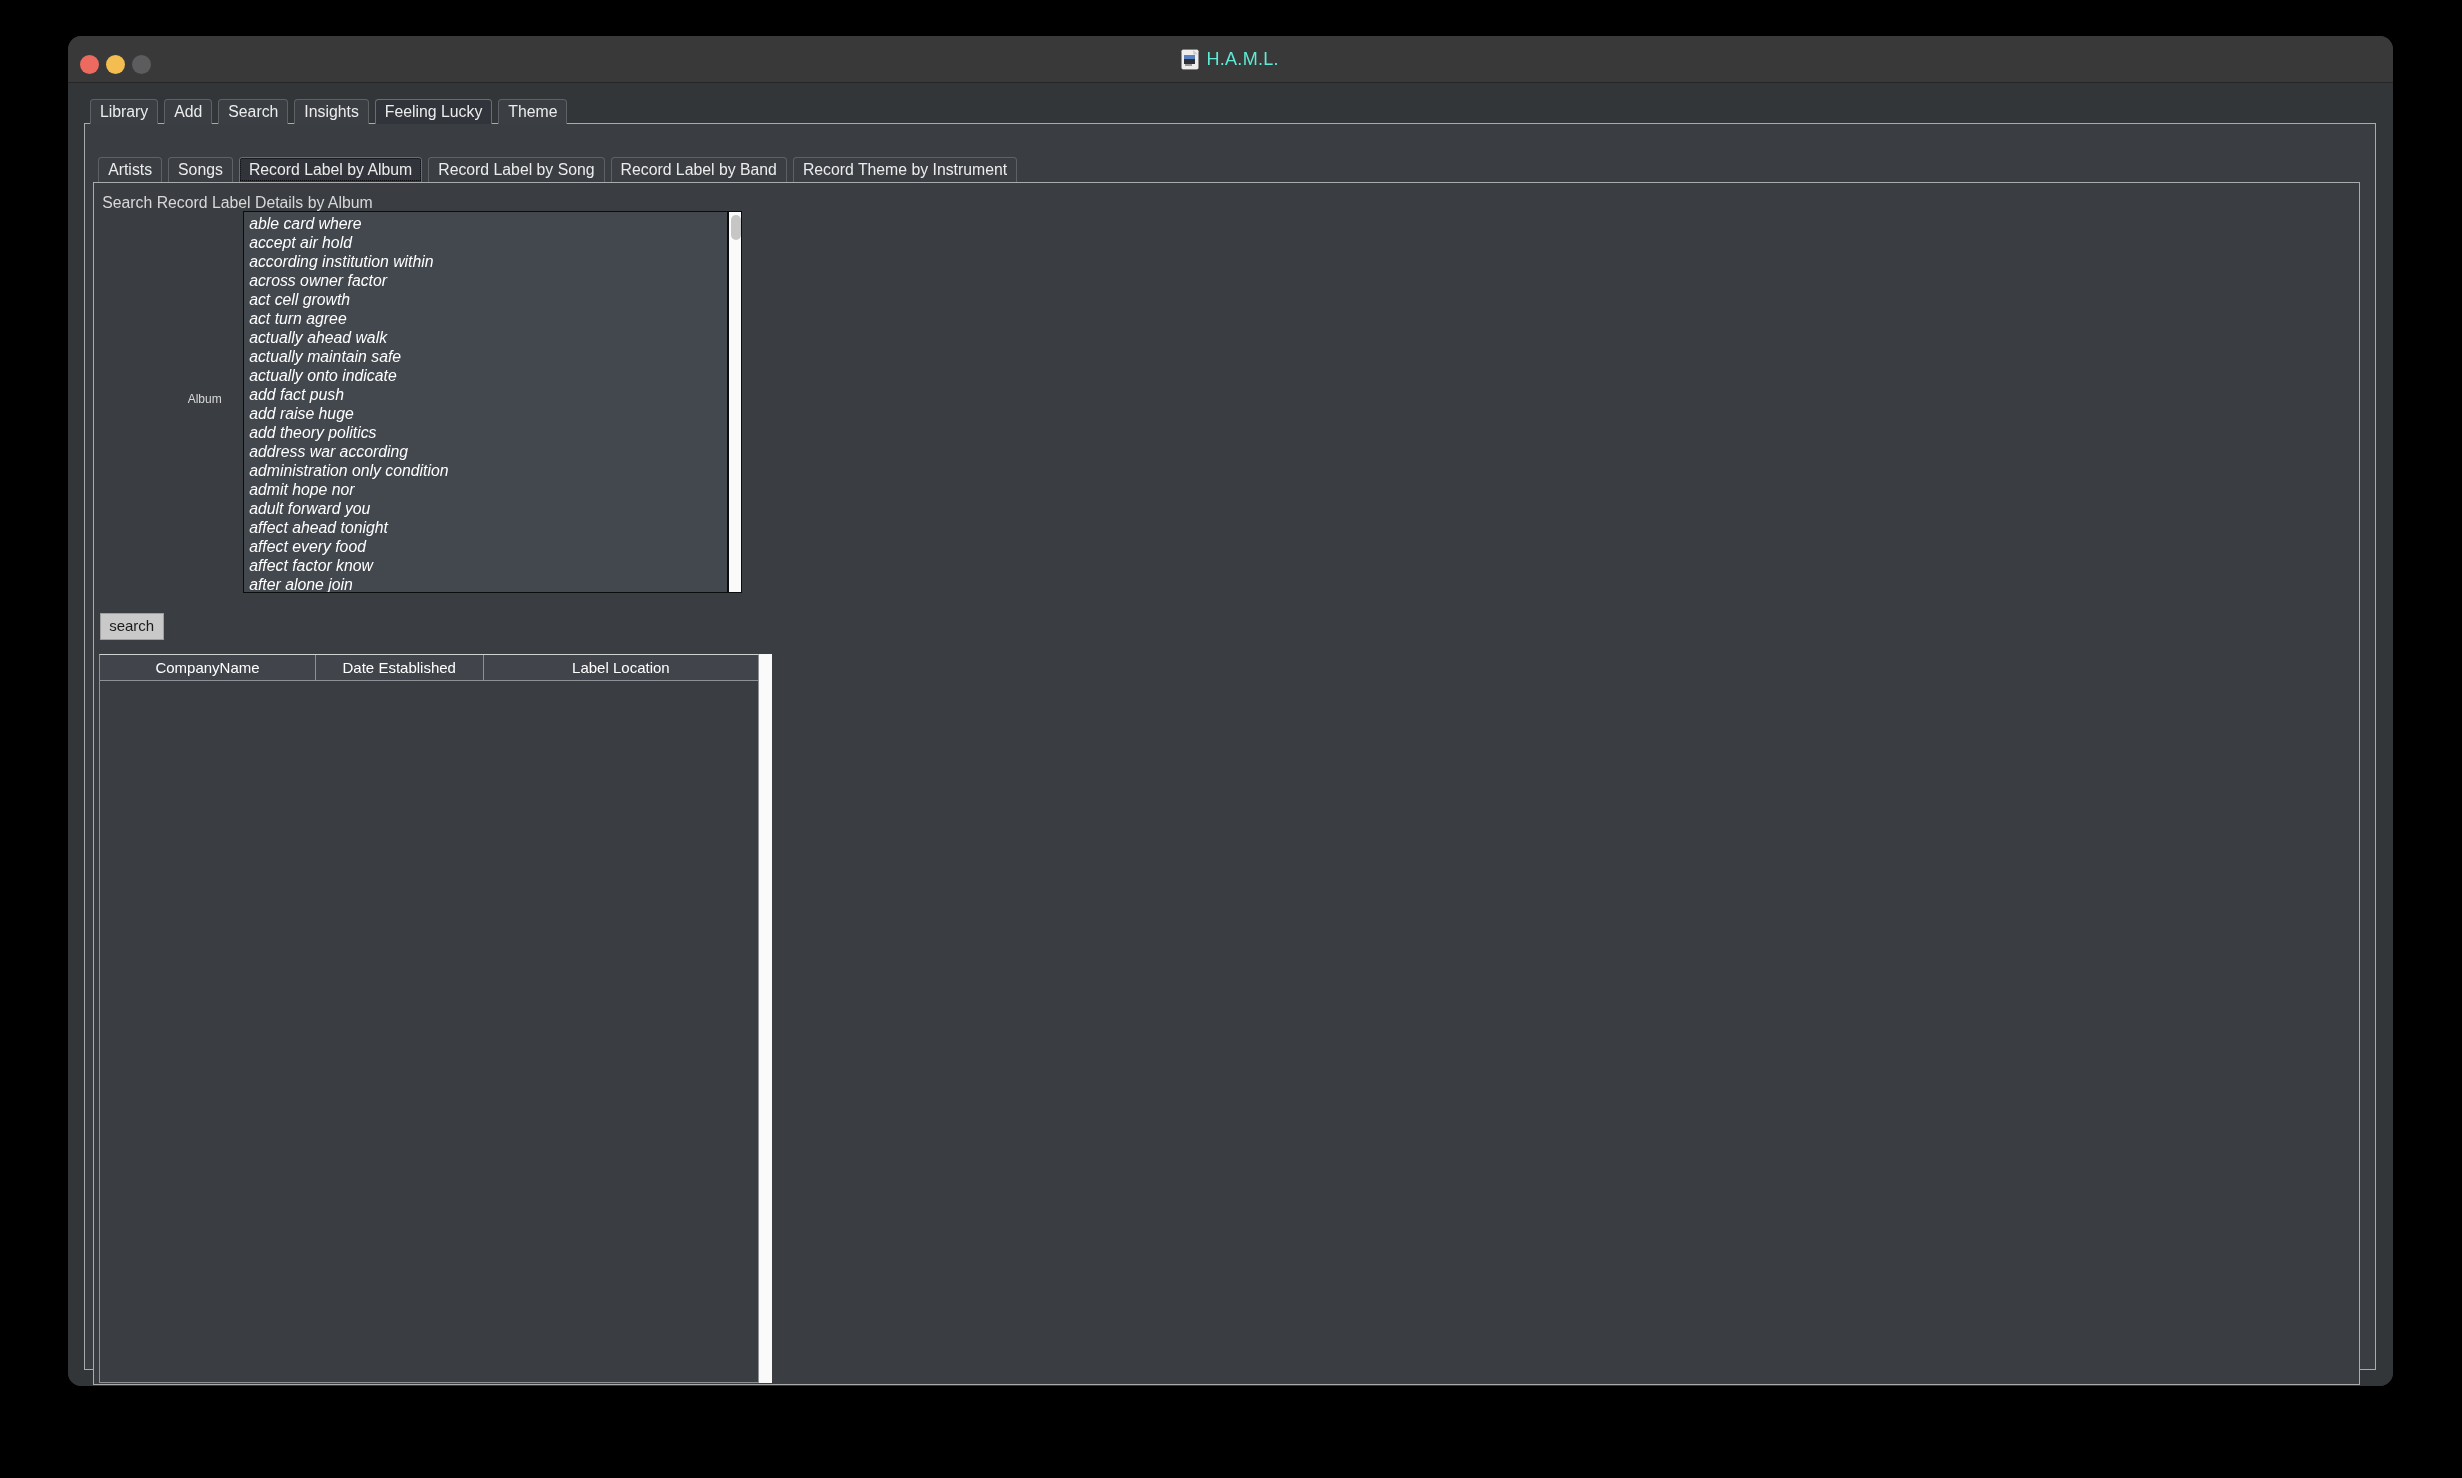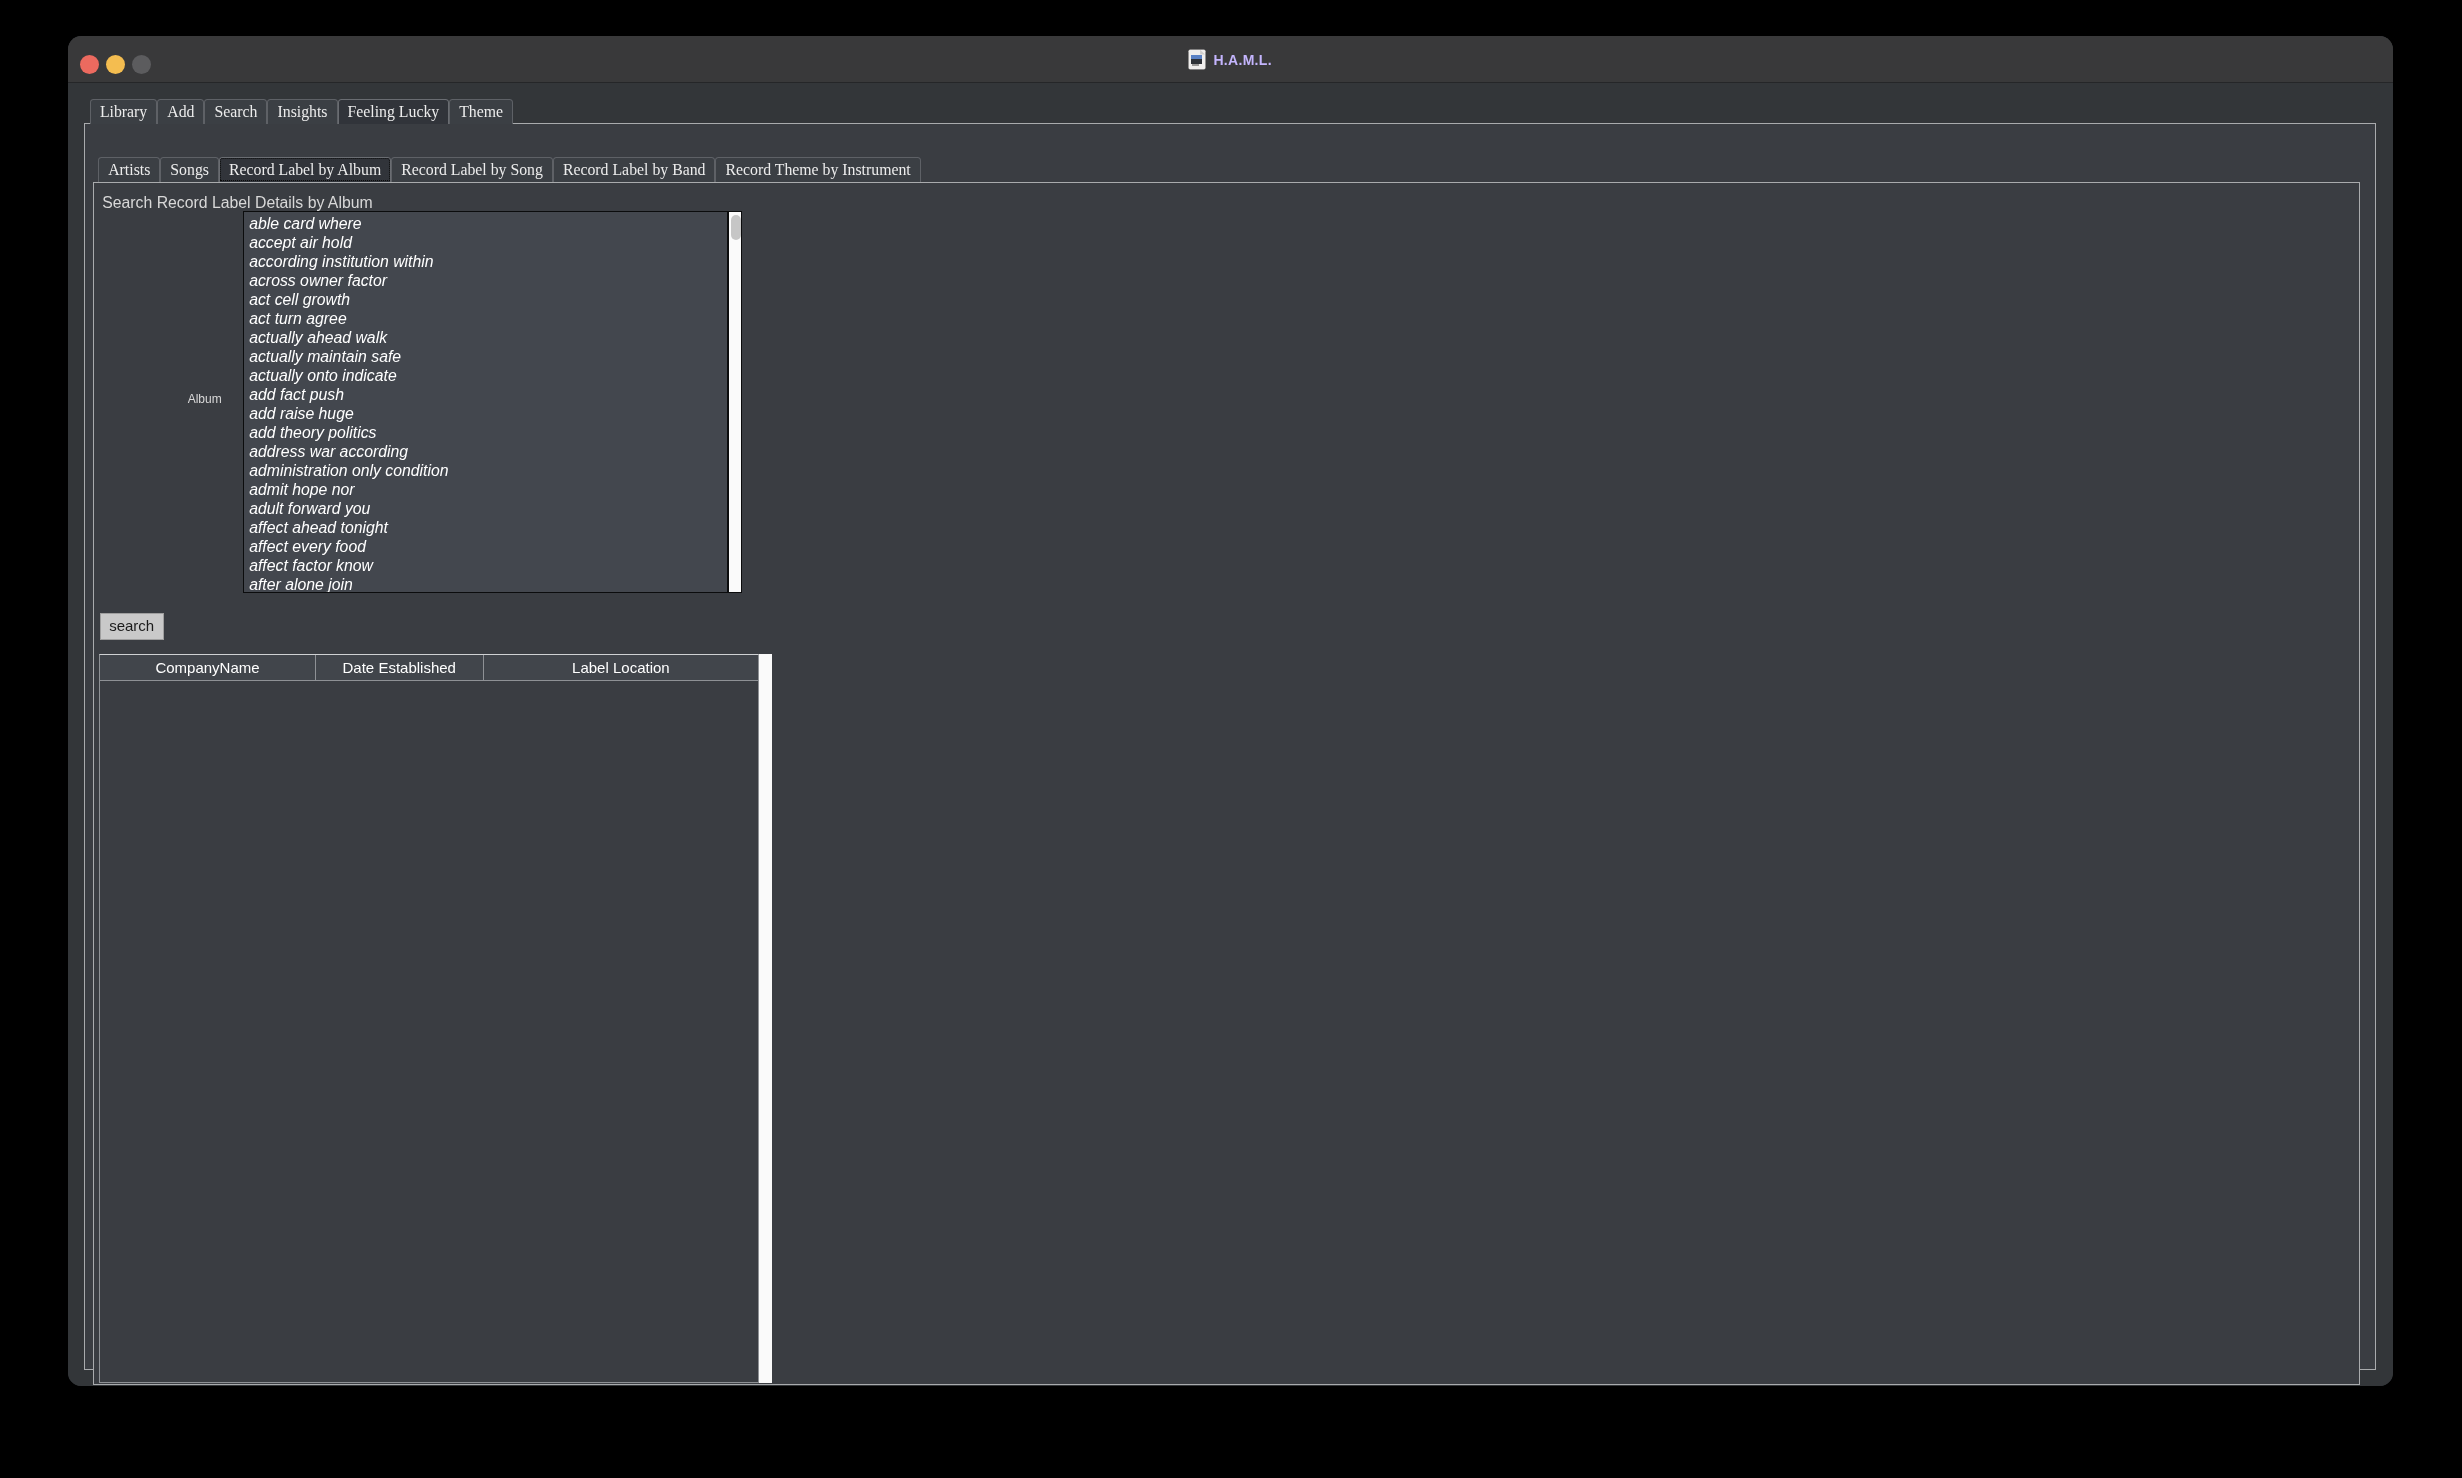--- a/index.html
+++ b/index.html
@@ -87,24 +87,24 @@
     position: absolute; left: 1.8px; top: 9.7px;
     width: 11.5px; height: 4.2px;
     background: #2e3136;
   }
   #doc-icon .band-grey {
     position: absolute; left: 2.4px; top: 14.5px;
     width: 7.9px; height: 1.8px;
     background: #9b9997;
   }
   #win-title {
-    font-size: 14px;
-    font-weight: bold;
+    font-size: 18px;
+    font-weight: normal;
     letter-spacing: 0.3px;
-    color: #c4b5fd;
+    color: #5eead4;
   }
 
   
   #win-body {
     position: absolute;
     left: 0; top: 47px;
     right: 0; bottom: 0;
     background: #333639;
   }
 
@@ -114,24 +114,23 @@
     left: 16.4px;
     top: 14px;
     width: 2292px;
     height: 1274px;
   }
   .tabstrip {
     position: relative;
     display: flex;
     align-items: flex-end;
     height: 27px;
-    gap: 0;
+    gap: 6px;
     padding-left: 5.5px;
     box-sizing: border-box;
-    font-family: Liberation Serif, serif;
   }
   .tab {
     position: relative;
     height: 25.4px;
     display: flex;
     align-items: center;
     padding: 0 9px;
     background: #3b3f44;
     border: 0.6px solid #5e6166;
     border-bottom: none;

